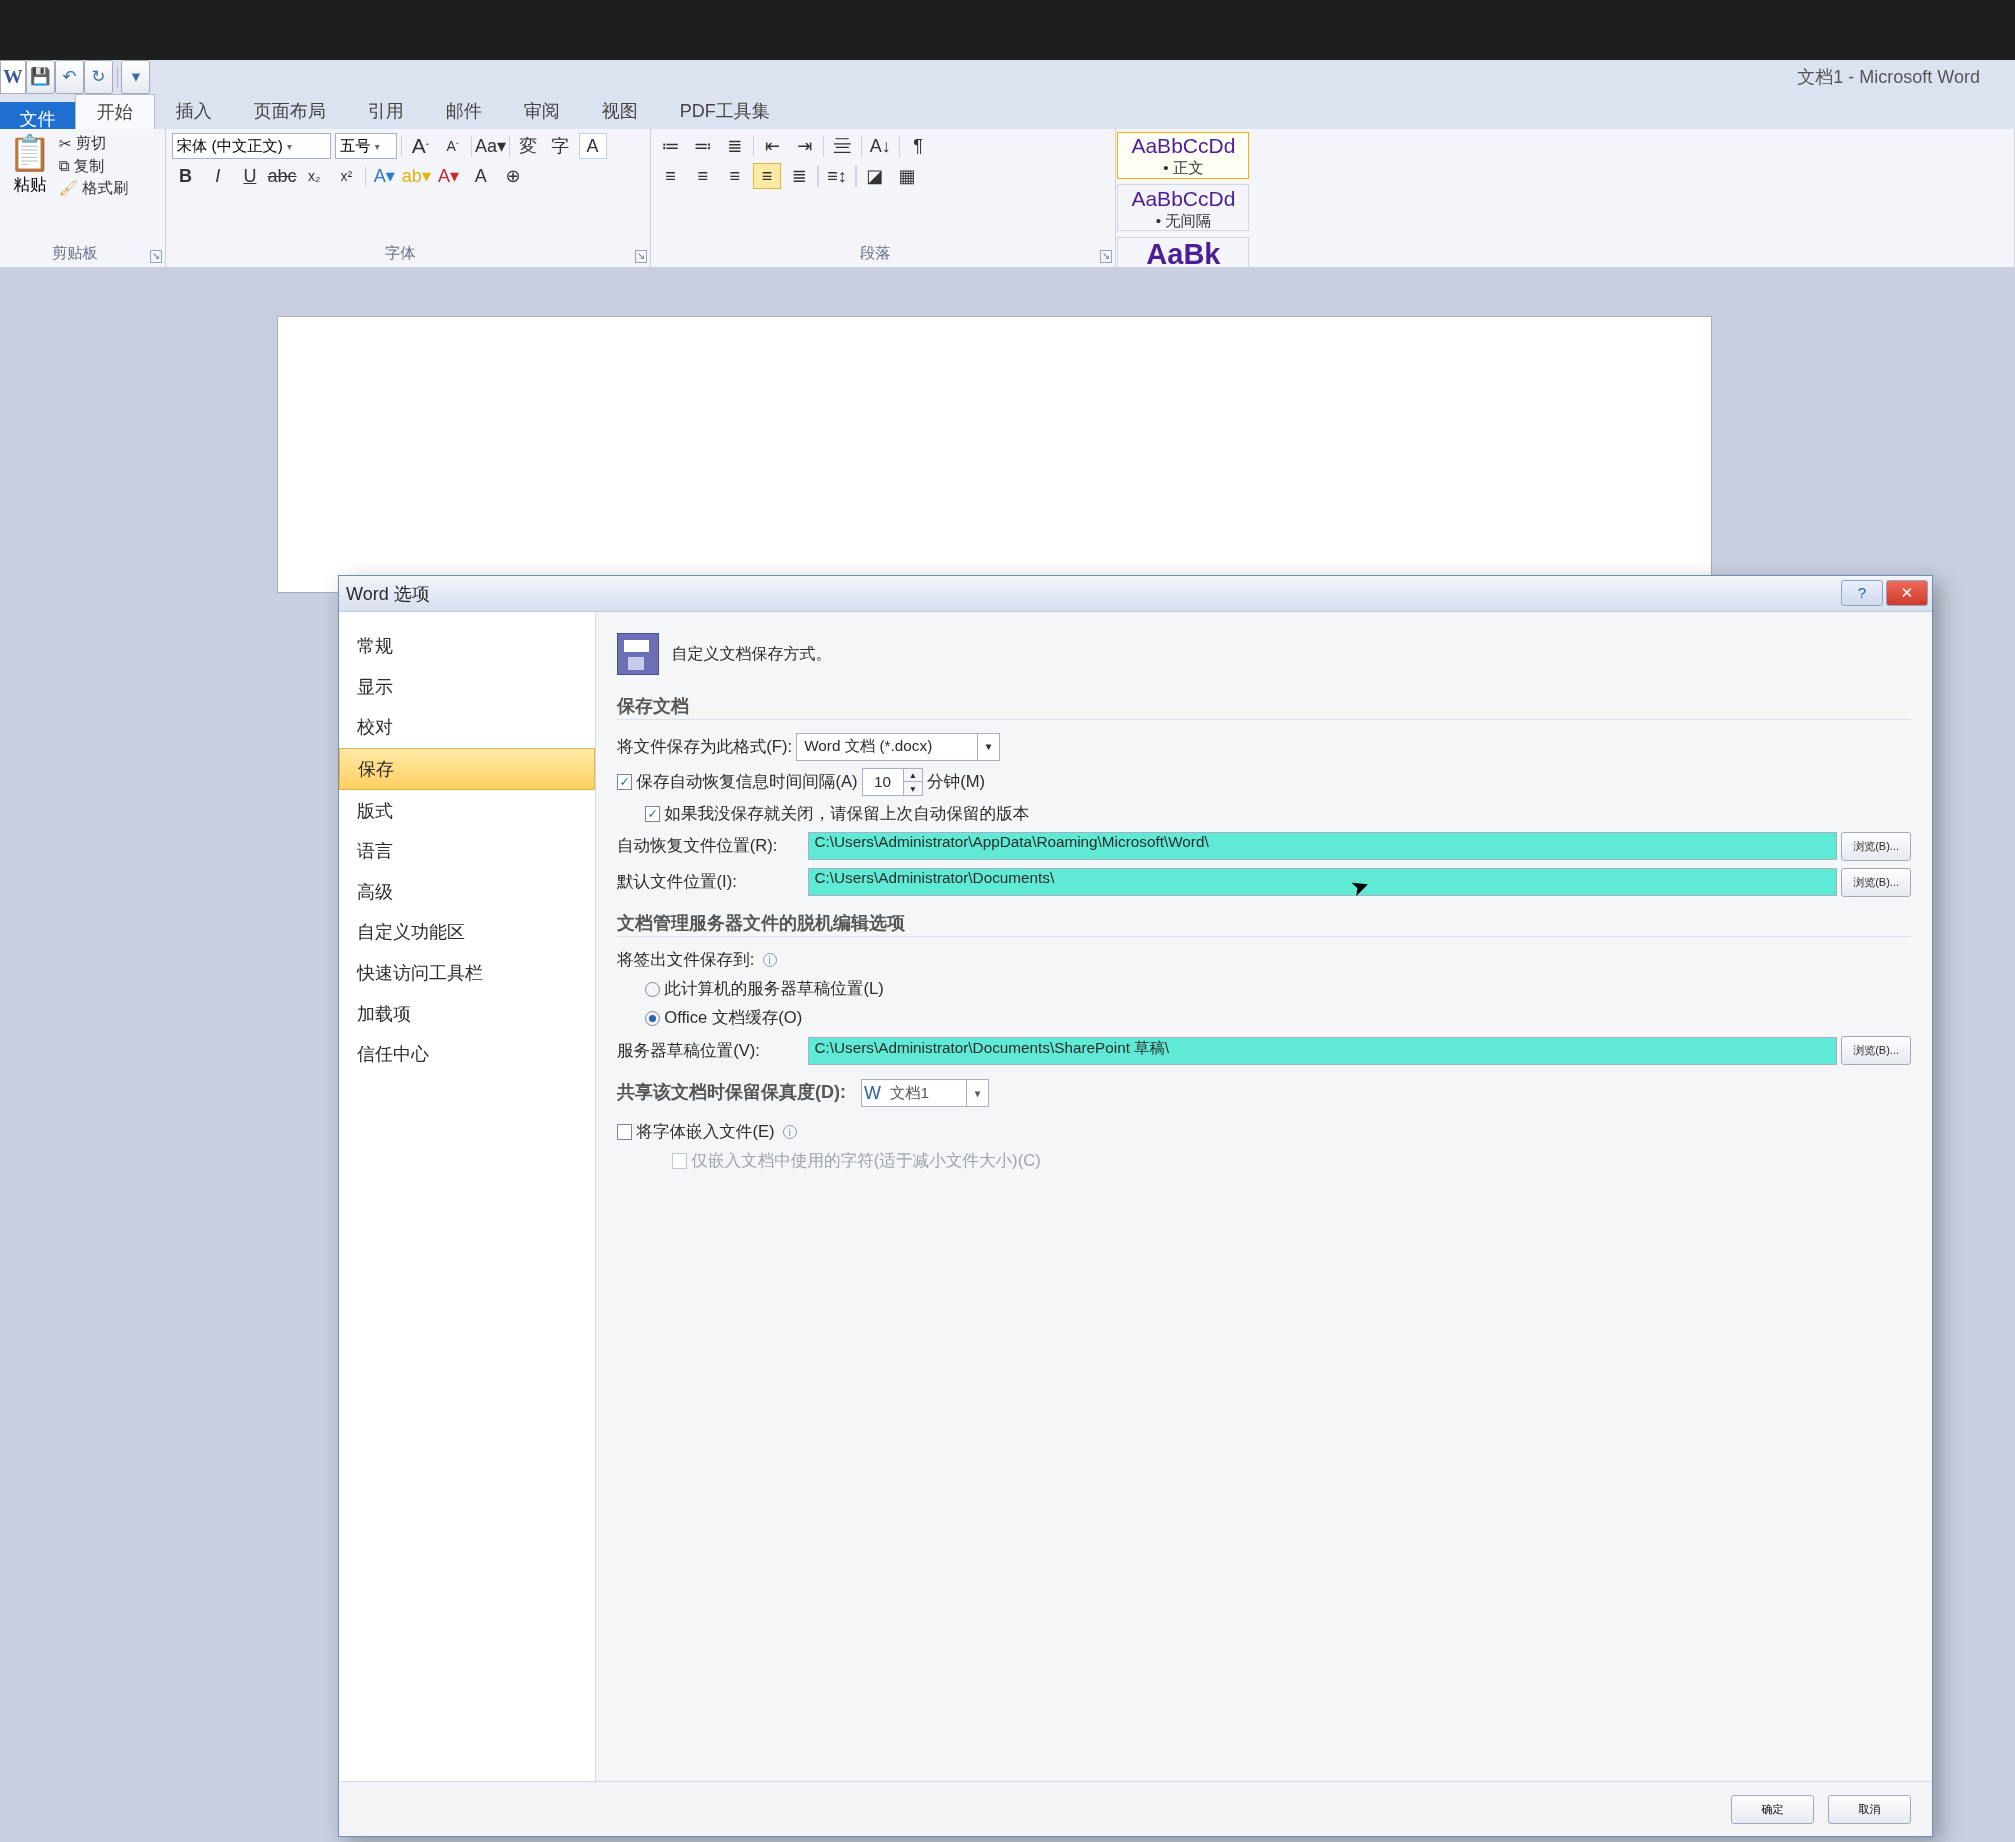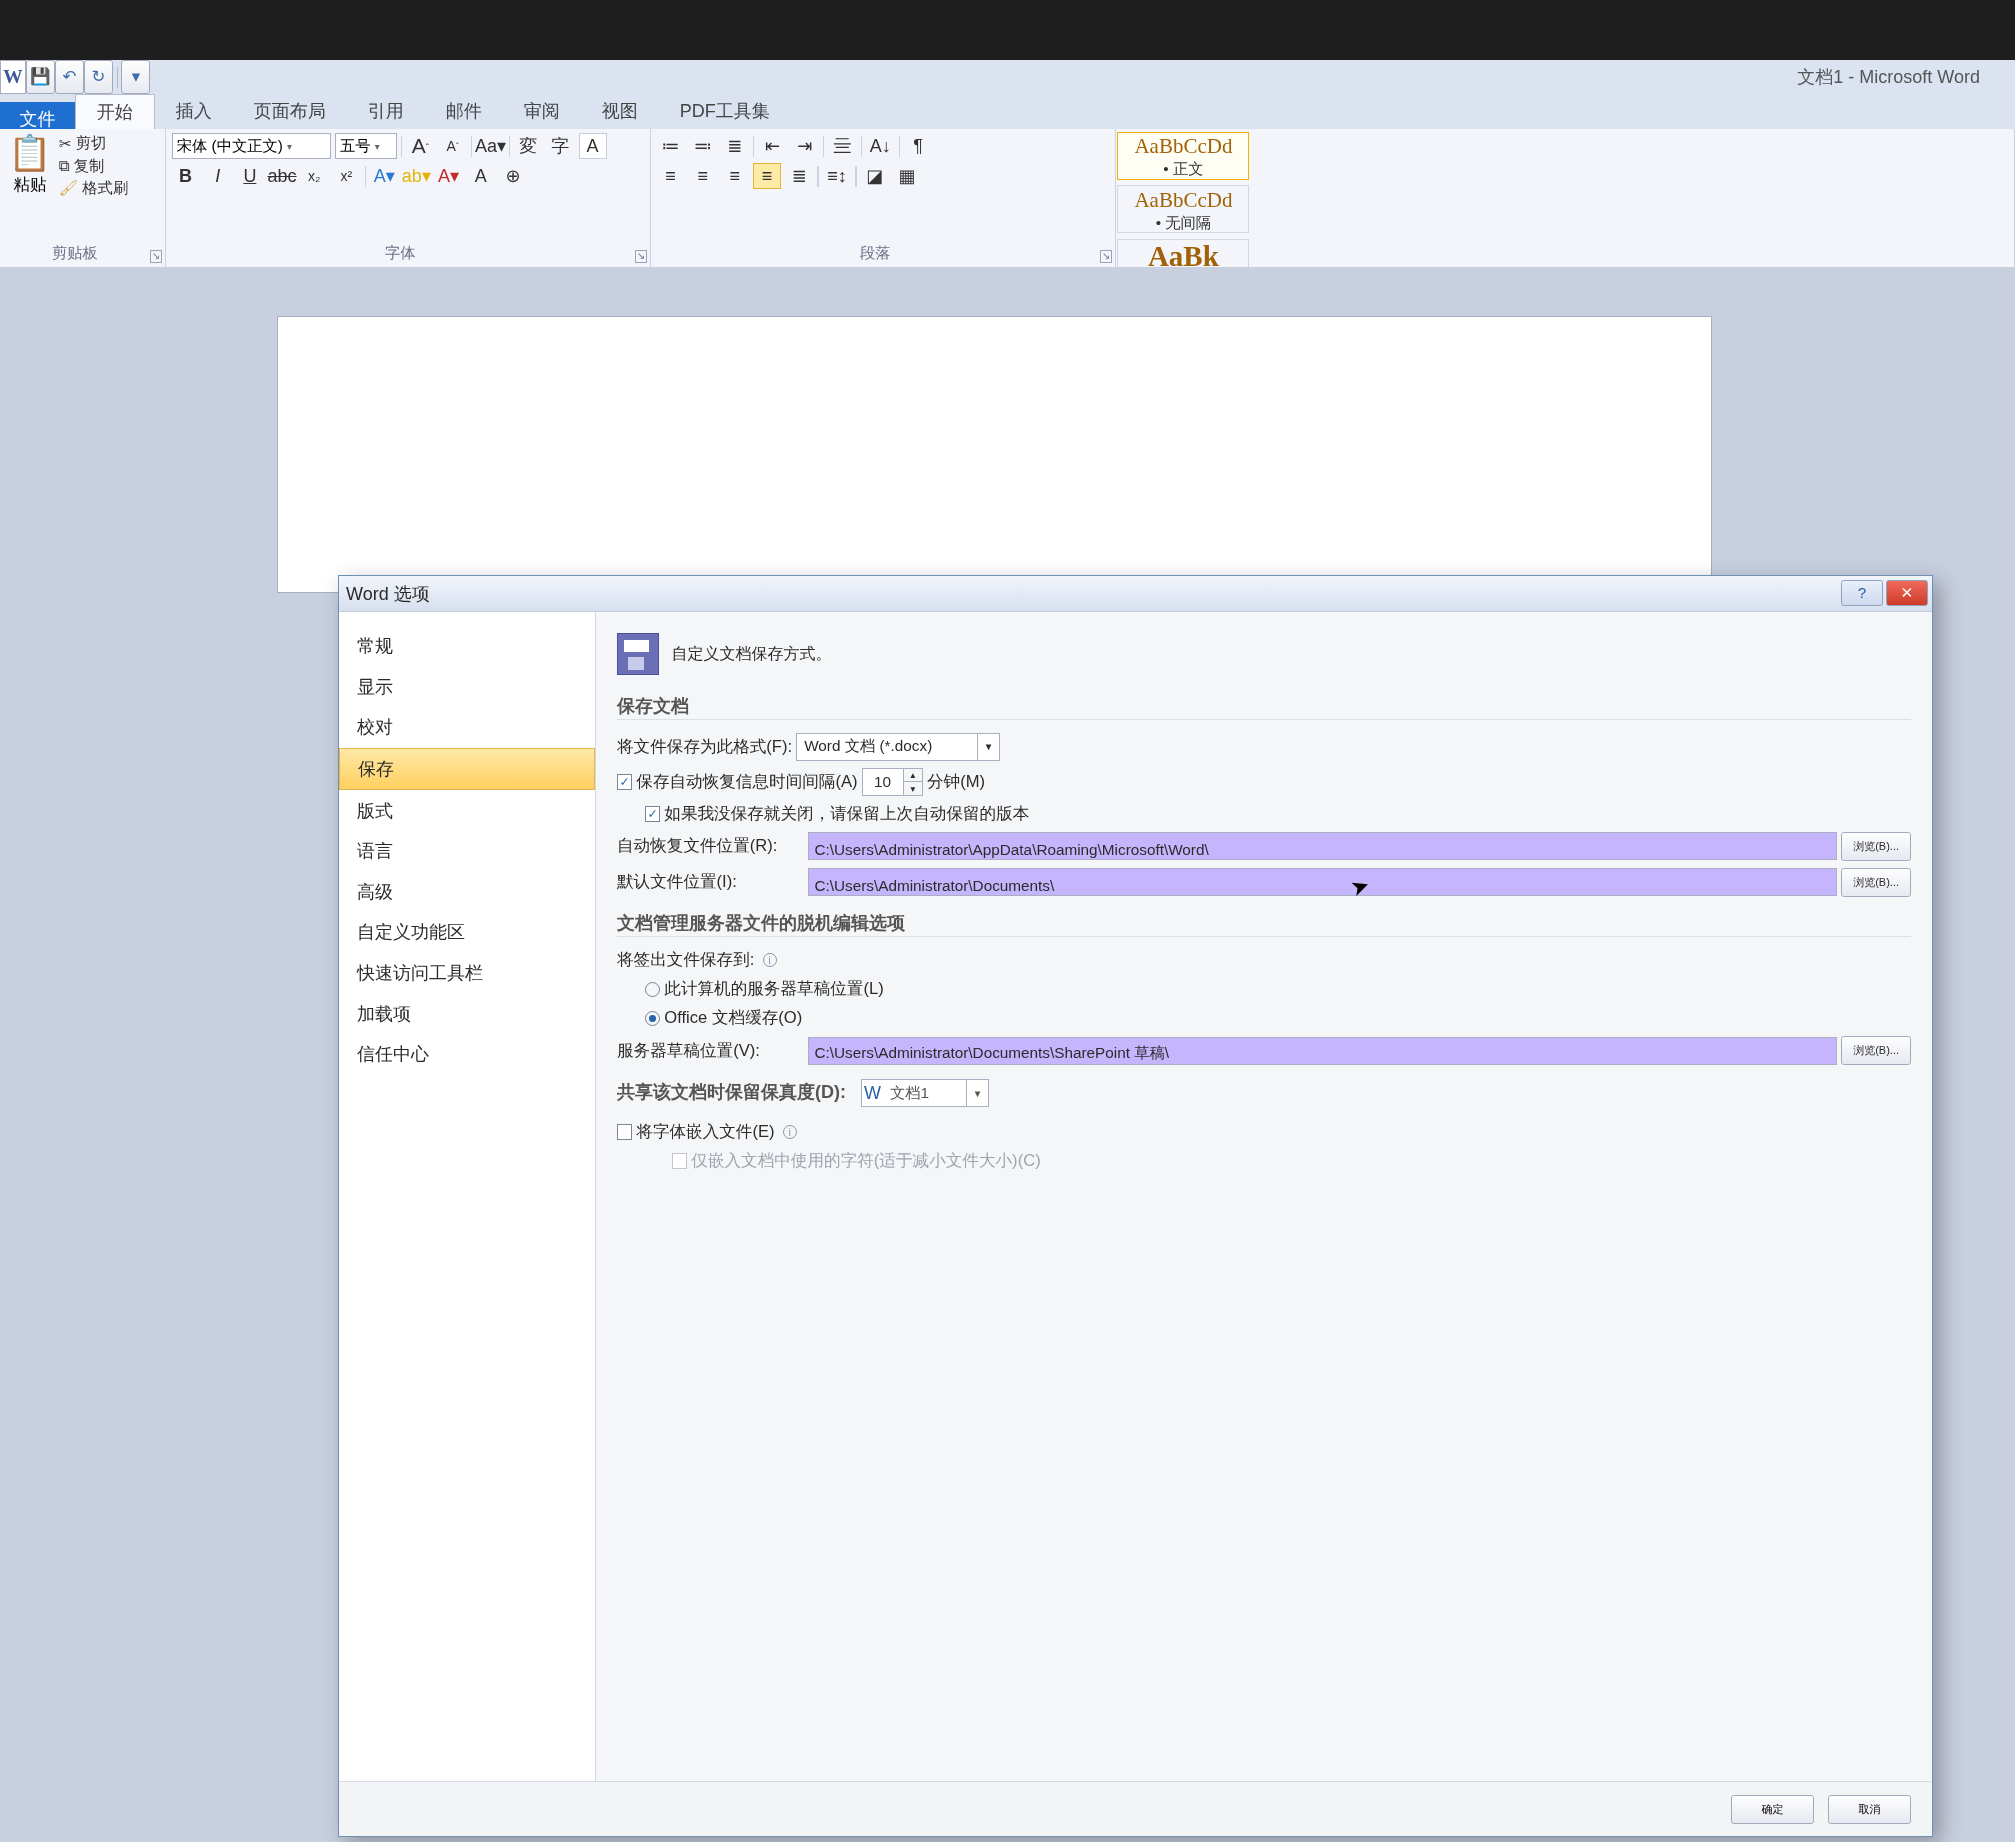--- a/index.html
+++ b/index.html
@@ -45,21 +45,21 @@
   .rb-btn.red { color:#c62a2a; }
   .rb-btn.yellow { color:#e3b40b; }
   .rb-btn.sm { font-size:14px; }
   .rb-sep { width:1.4px; height:21px; background:#ccd2e0; }
   .para-group { width:465px; }
   .just-active { background:#fceaa5; border:0.7px solid #e3b43a; }
 
   .styles-group { flex:1; display:flex; align-items:stretch; padding:0; }
   .style-item { width:132px; border:0.7px solid #d3d7e4; margin:2.8px 1.4px; display:flex; flex-direction:column; align-items:center; justify-content:center; }
   .style-item.active { border:1.4px solid #f5b100; background:#fffef5; }
-  .style-item .sample { font-size:21px; color:#a16207; font-family:Liberation Serif, serif; height:60%; display:flex; align-items:center;}
+  .style-item .sample { font-size:21px; color:#4c1d95; font-family:Liberation Sans, sans-serif; height:60%; display:flex; align-items:center;}
   .style-item .sample.big { font-size:29px; font-weight:bold; }
   .style-item .name { font-size:15.3px; color:#333; height:40%; display:flex; align-items:center;}
 
   
   .doc-area { position:absolute; top:207px; left:0; right:0; bottom:0; background:#c8cfdf; }
   .page { position:absolute; left:277px; top:49px; width:1435px; height:277px; background:#fff; border:0.7px solid #a7adbe; }
 
   
   .dialog { position:absolute; left:338px; top:515px; width:1595px; height:1262px; background:#f3f4f6; border:0.7px solid #6d90b5; box-shadow:7px 7px 21px rgba(0,0,0,.3); }
   .dlg-title { height:36px; background:linear-gradient(#f2f5fa,#d7e0ef); display:flex; align-items:center; padding:0 7px; border-bottom:0.7px solid #c3cadb; position:relative;}
@@ -75,21 +75,21 @@
   .sbi.selected { background:linear-gradient(#ffe9a6,#ffcf60); border:0.7px solid #e1b84a; }
 
   .pane { flex:1; padding:21px 21px 7px 21px; font-size:16.6px; color:#2b2b2b; overflow:hidden; background:#f5f6f8;}
   .pane-head { display:flex; align-items:center; gap:12.5px; margin-bottom:19.4px; }
   .save-icn { width:42px; height:42px; background:#6b6fb5; border:0.7px solid #4a4f96; position:relative; }
   .save-icn::before { content:""; position:absolute; left:5.5px; top:5.5px; width:25px; height:12.5px; background:#fff; }
   .save-icn::after { content:""; position:absolute; left:9.7px; bottom:4.2px; width:16.6px; height:12.5px; background:#c9cbea; }
   .sect { font-size:18px; font-weight:bold; color:#555; margin:14px 0 12.5px 0; border-bottom:0.7px solid #dcdfe8; padding-bottom:1px;}
   .pane label { font-size:16.6px; }
   .frow { display:flex; align-items:center; gap:4px; margin:7px 0; flex-wrap:wrap; }
-  .txtbox { border:0.7px solid #a9afc2; background:#c4b5fd; height:28px; padding:0 5.5px; font-size:15.3px; display:flex; align-items:flex-end; }
+  .txtbox { border:0.7px solid #a9afc2; background:#5eead4; height:28px; padding:0 5.5px; font-size:15.3px; display:flex; align-items:flex-start; }
   .sel { border:0.7px solid #a9afc2; background:#fff; height:28px; display:flex; align-items:center;}
   .sel .val { padding:0 7px; min-width:180px; font-size:15.3px;}
   .sel .arr { width:22px; height:28px; border-left:0.7px solid #a9afc2; display:flex;align-items:center;justify-content:center; font-size:9.7px; }
   .cb { width:15.3px; height:15.3px; border:0.7px solid #7c839a; background:#fff; display:inline-flex; align-items:center; justify-content:center; font-size:12.5px; color:#2a63aa; flex:0 0 15.3px;}
   .cb.checked::before { content:"✓"; }
   .spin { display:flex; }
   .spin .num { border:0.7px solid #a9afc2; background:#fff; width:42px; height:28px; text-align:center; line-height:26px; font-size:15.3px; }
   .spin .arrs { width:19.4px; border:0.7px solid #a9afc2; border-left:none; display:flex; flex-direction:column; }
   .spin .arrs div { flex:1; display:flex;align-items:center;justify-content:center; font-size:8.3px; }
   .spin .arrs div:first-child { border-bottom:0.7px solid #a9afc2; }

